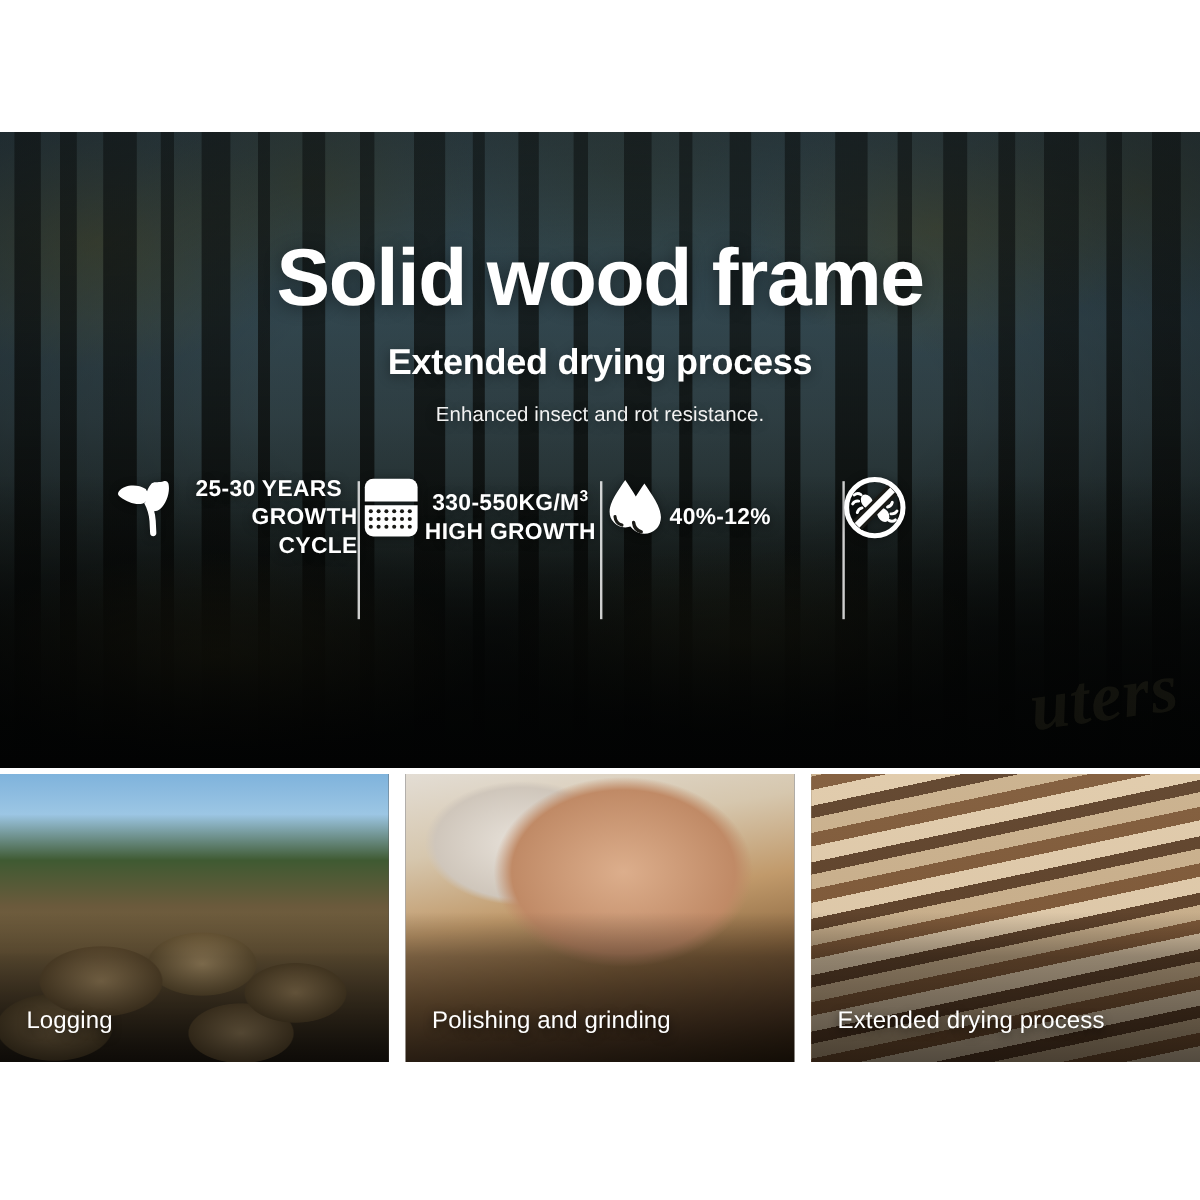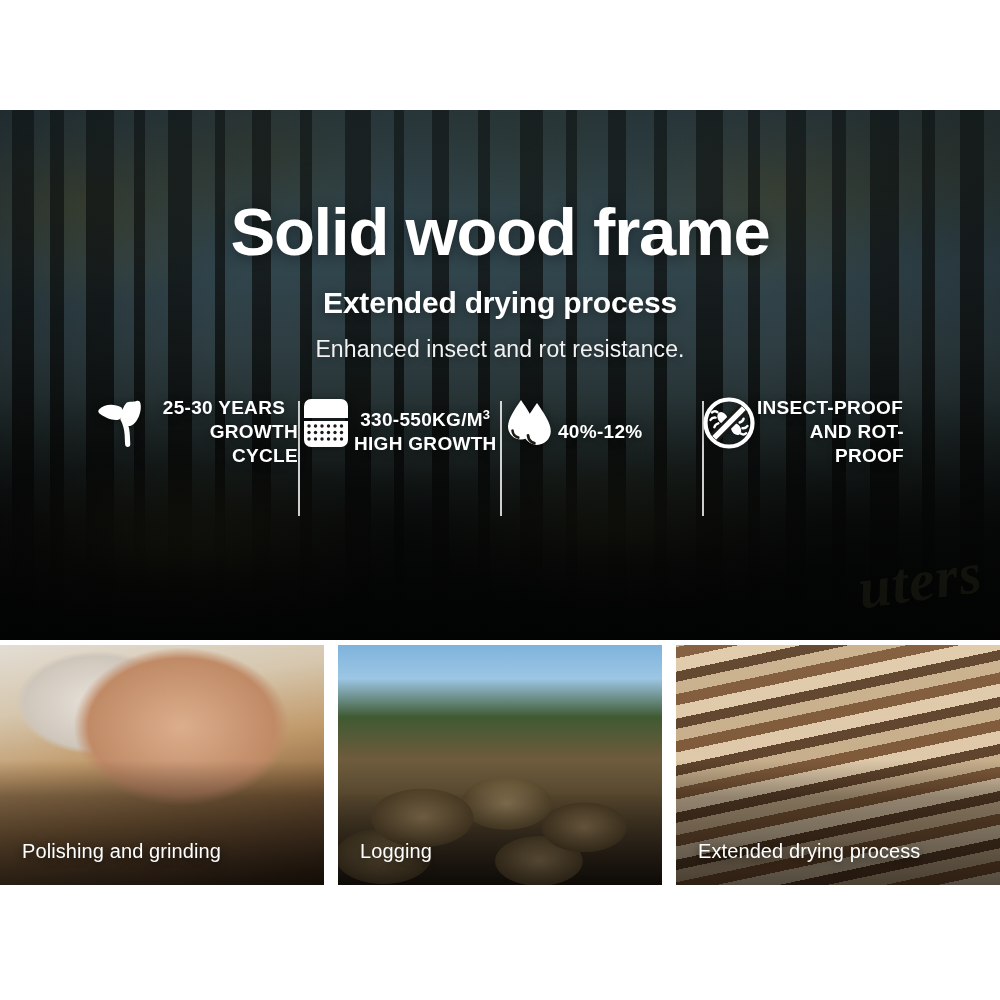--- a/index.html
+++ b/index.html
@@ -72,21 +72,21 @@
   }
   .hero-sub {
     position:absolute; left:0; right:0; top:176px;
     text-align:center; color:#fff;
     font-size:30px; font-weight:600; letter-spacing:-.2px;
     text-shadow:0 2px 10px rgba(0,0,0,.40);
   }
   .hero-tag {
     position:absolute; left:0; right:0; top:226px;
     text-align:center; color:#f2f2f2;
-    font-size:23px; font-weight:400; letter-spacing:.1px;
+    font-size:17px; font-weight:400; letter-spacing:.1px;
     text-shadow:0 2px 10px rgba(0,0,0,.40);
   }
 
   
   .features {
     position:absolute; left:96px; top:285px; width:808px; height:135px;
     display:flex; align-items:flex-start;
   }
   .feature {
     position:relative; flex:1 1 0;
@@ -281,45 +281,41 @@
               <g fill="#fff">
                 <ellipse cx="20.5" cy="22" rx="4.6" ry="6.4" transform="rotate(-32 20.5 22)"></ellipse>
                 <ellipse cx="34" cy="33" rx="4.6" ry="6.4" transform="rotate(-32 34 33)"></ellipse>
                 <path d="M15.5 16.2c-2-1.3-3.9-1.2-5.6.3M13.6 21.6c-2.3-.3-4 .5-5.1 2.3M16.4 27.3c-2.2.6-3.5 1.9-4 3.9" stroke="#fff" stroke-width="2.4" fill="none" stroke-linecap="round"></path>
                 <path d="M38.6 37.5c2 1.3 3.9 1.2 5.6-.3M40.4 32.2c2.3.3 4-.5 5.1-2.3M37.6 26.5c2.2-.6 3.5-1.9 4-3.9" stroke="#fff" stroke-width="2.4" fill="none" stroke-linecap="round"></path>
               </g>
               <path d="M12.2 41.8 41.8 12.2" stroke="#1a1a16" stroke-width="11" stroke-linecap="butt"></path>
               <path d="M12.2 41.8 41.8 12.2" stroke="#fff" stroke-width="5.4" stroke-linecap="butt"></path>
             </svg>
           </div>
-          <div class="feat-label">
-            <span>INSECT-PROOF</span>
-            <span class="l2">AND ROT-PROOF</span>
-          </div>
         </div>
 
       </div>
     </div>
   </section>
 
   <section class="strip">
 
+
+    <figure class="card">
+      <div class="card-img img-logs"></div>
+      <div class="card-shade"></div>
+      <figcaption class="card-caption">Logging</figcaption>
+    </figure>
 
     <figure class="card">
       <div class="card-img img-wood"></div>
       <div class="card-shade"></div>
       <figcaption class="card-caption">Polishing and grinding</figcaption>
     </figure>
 
     <figure class="card">
-      <div class="card-img img-logs"></div>
-      <div class="card-shade"></div>
-      <figcaption class="card-caption">Logging</figcaption>
-    </figure>
-
-    <figure class="card">
       <div class="card-img img-planks"></div>
       <div class="card-shade"></div>
       <figcaption class="card-caption">Extended drying process</figcaption>
     </figure>
 
   </section>
 </div>
 
 </body></html>

